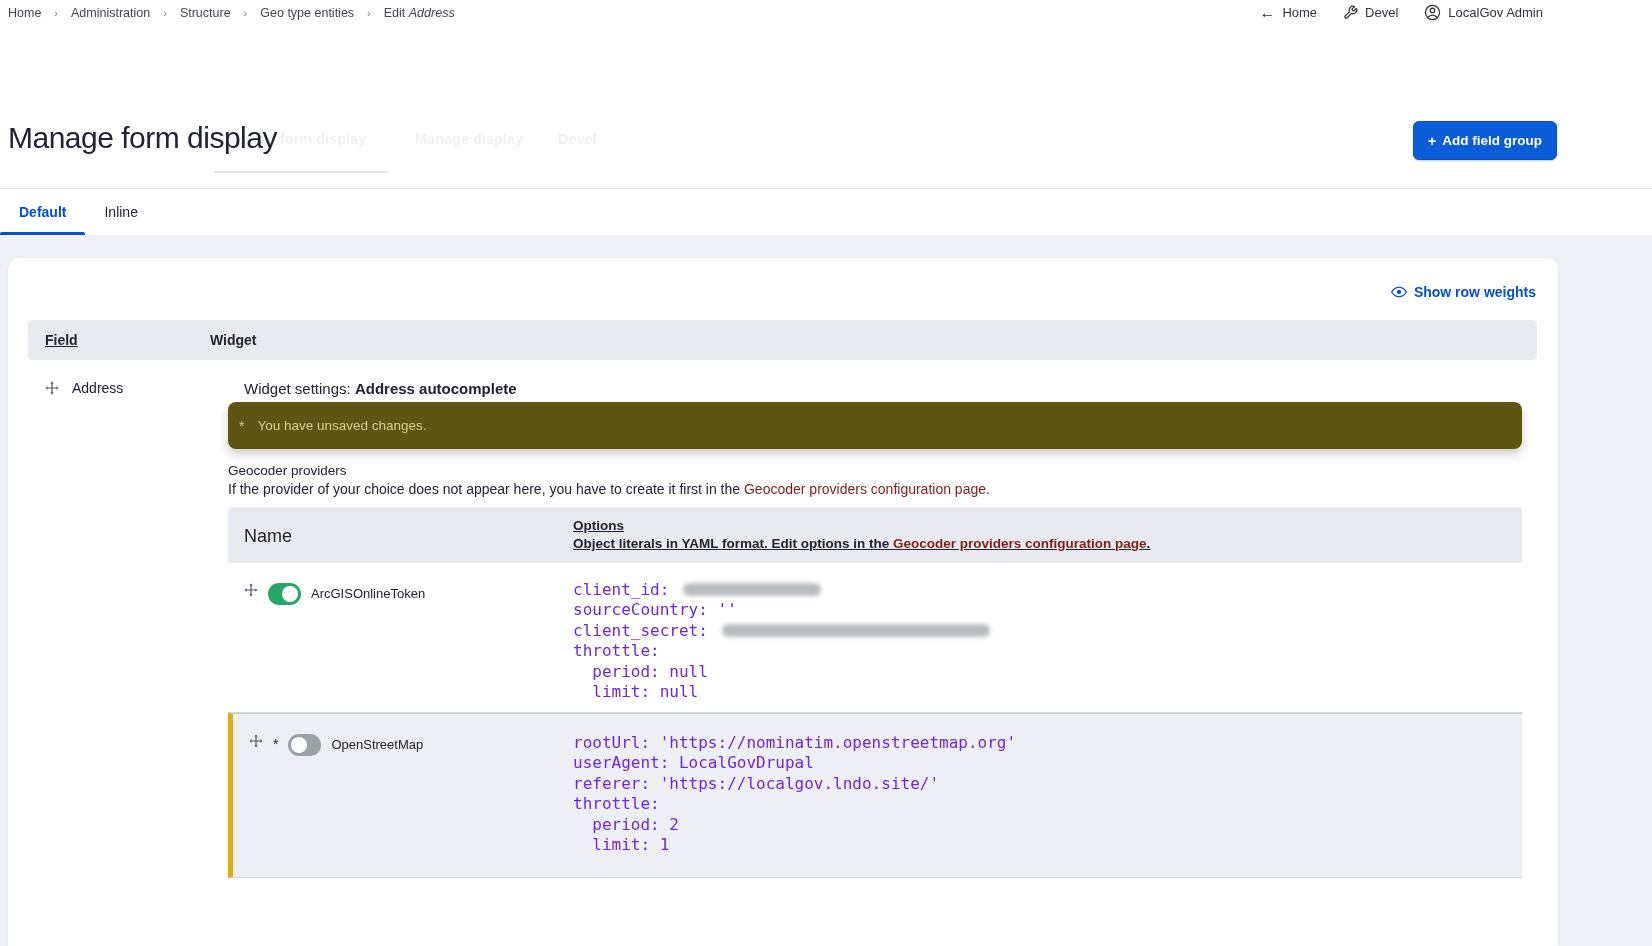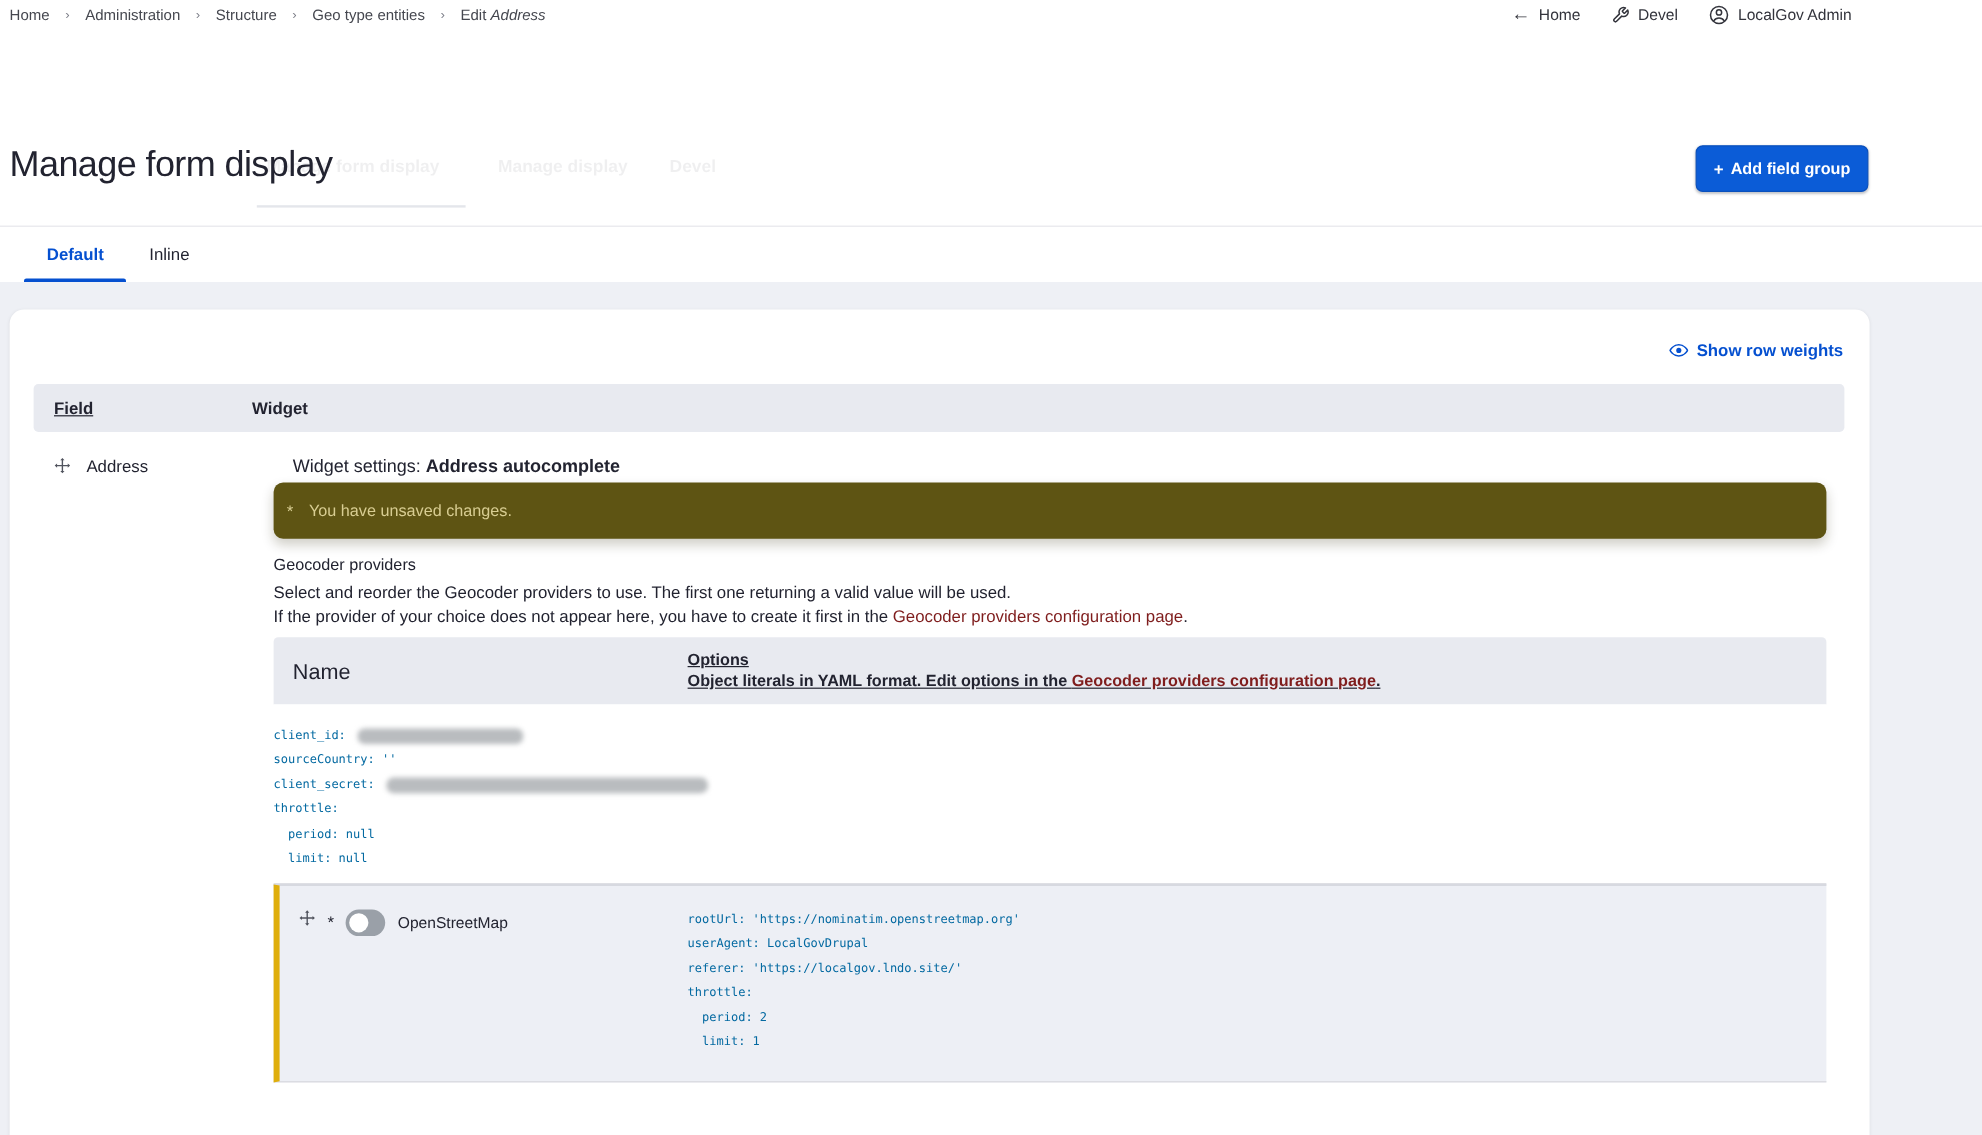--- a/index.html
+++ b/index.html
@@ -35,21 +35,21 @@
   .add-btn {
     position:absolute; top:121px; right:95px; width:144px; height:39px;
     background:#0b5cd7; border:1px solid #0a50bd; border-radius:6px;
     color:#fff; font-weight:700; font-size:13.5px; font-family:"Liberation Sans",sans-serif;
     display:flex; align-items:center; justify-content:center; gap:6px; cursor:pointer;
     box-shadow:0 1px 2px rgba(16,24,40,.25);
   }
   .add-btn .plus { font-size:14px; font-weight:700; }
 
   
-  .mode-tabs { position:absolute; top:188px; left:0; width:1652px; height:47px; background:#fff; border-top:1px solid #e6e7eb; display:flex; padding-left:20px; }
+  .mode-tabs { position:absolute; top:188px; left:0; width:1652px; height:47px; background:#fff; border-top:1px solid #e6e7eb; display:flex; padding-left:0; }
   .mode-tab { position:relative; padding:0 19px; display:flex; align-items:center; font-size:14px; cursor:pointer; color:#222330; }
   .mode-tab.active { color:#0550d0; font-weight:700; }
   .mode-tab.active::after { content:""; position:absolute; left:0; right:0; bottom:0; height:3px; background:#0550d0; border-radius:2px 2px 0 0; }
 
   
   .card { position:absolute; top:258px; left:8px; width:1550px; height:688px; background:#ffffff; border-radius:12px 12px 0 0; box-shadow:0 1px 3px rgba(0,0,0,.07); }
 
   .show-weights { position:absolute; top:26px; right:22px; display:flex; align-items:center; gap:7px; color:#0550d0; font-weight:700; font-size:14px; cursor:pointer; }
 
   .main-thead { position:absolute; top:62px; left:20px; width:1509px; height:40px; background:#e8eaf0; border-radius:4px; display:flex; align-items:center; font-weight:700; font-size:14px; color:#222330; }
@@ -80,21 +80,21 @@
 
   
   .ptable { margin-top:6px; width:1294px; }
   .p-head { height:56px; background:#e8eaf0; border-radius:4px 4px 0 0; display:flex; font-size:13.5px; color:#222330; }
   .p-head .col-name { width:345px; padding:19px 0 0 16px; font-weight:400; font-size:18px; }
   .p-head .col-opts { padding-top:10px; font-weight:700; line-height:18px;text-decoration:underline; }
   .p-head .col-opts .sub a { font-weight:700; }
 
   .p-row { display:flex; border-bottom:1px solid #d6d8de; background:#fff; }
   .p-row .col-name { width:345px; padding:20px 0 0 16px; display:flex; align-items:flex-start; gap:10px; }
-  .p-row .col-opts { padding-top:16px; padding-bottom:10px; font-family:"DejaVu Sans Mono", monospace; font-size:10px; color:#0369a1; }
+  .p-row .col-opts { padding-top:16px; padding-bottom:10px; font-family:"DejaVu Sans Mono", monospace; font-size:16px; color:#6d28d9; }
   .p-row.row-1 { min-height:149px; }
   .p-row.row-2 { min-height:165px; background:#edeff5; border-left:5px solid #dfae0b; border-top:1px solid #c9cbd2; }
   .p-row.row-2 .col-name { width:340px; }
   .p-row.row-2 .col-opts { padding-top:18px; }
   .yline { height:20.5px; display:flex; align-items:center; }
   .yline .ytext { white-space:pre; }
   .redact { display:inline-block; height:13px; border-radius:6px; background:#b9bcbf; filter:blur(2px); margin-left:4px; }
   .redact.r1 { width:138px; }
   .redact.r2 { width:268px; }
 
@@ -200,37 +200,47 @@
     <div class="ws-line">
       <span>Widget settings: </span><b>Address autocomplete</b>
     </div>
 
     <div class="warning-box">
       <span class="wmark">*</span>
       <span>You have unsaved changes.</span>
     </div>
 
     <div class="geo-label">Geocoder providers</div>
-    <div class="geo-desc">Select and reorder the Geocoder providers to use. The first one returning a valid value will be used.</div>
     <div class="geo-desc2">
       <span>If the provider of your choice does not appear here, you have to create it first in the </span><a class="blue-link">Geocoder providers configuration page</a><span>.</span>
     </div>
 
     <div class="ptable">
       <div class="p-head">
         <div class="col-name">Name</div>
         <div class="col-opts">
           <div>Options</div>
           <div class="sub">
             <span>Object literals in YAML format. Edit options in the </span><a class="blue-link">Geocoder providers configuration page</a><span>.</span>
           </div>
         </div>
       </div>
 
       <div class="p-row row-1">
+        <div class="col-name">
+          <span class="drag-handle">
+            <svg viewBox="0 0 24 24" fill="#51545e">
+                <path d="M12 1l3 3.4h-2v6.6h6.6v-2L23 12l-3.4 3v-2H13v6.6h2L12 23l-3-3.4h2V13H4.4v2L1 12l3.4-3v2H11V4.4H9z"></path>
+              </svg>
+          </span>
+          <span class="toggle on">
+              <span class="knob"></span>
+            </span>
+          <span class="pname">ArcGISOnlineToken</span>
+        </div>
         <div class="col-opts">
           <div class="yline">
               <span class="ytext">client_id: </span>
               <span class="redact r1"></span>
             </div>
           <div class="yline">
               <span class="ytext">sourceCountry: ''</span>
             </div>
           <div class="yline">
               <span class="ytext">client_secret: </span>

